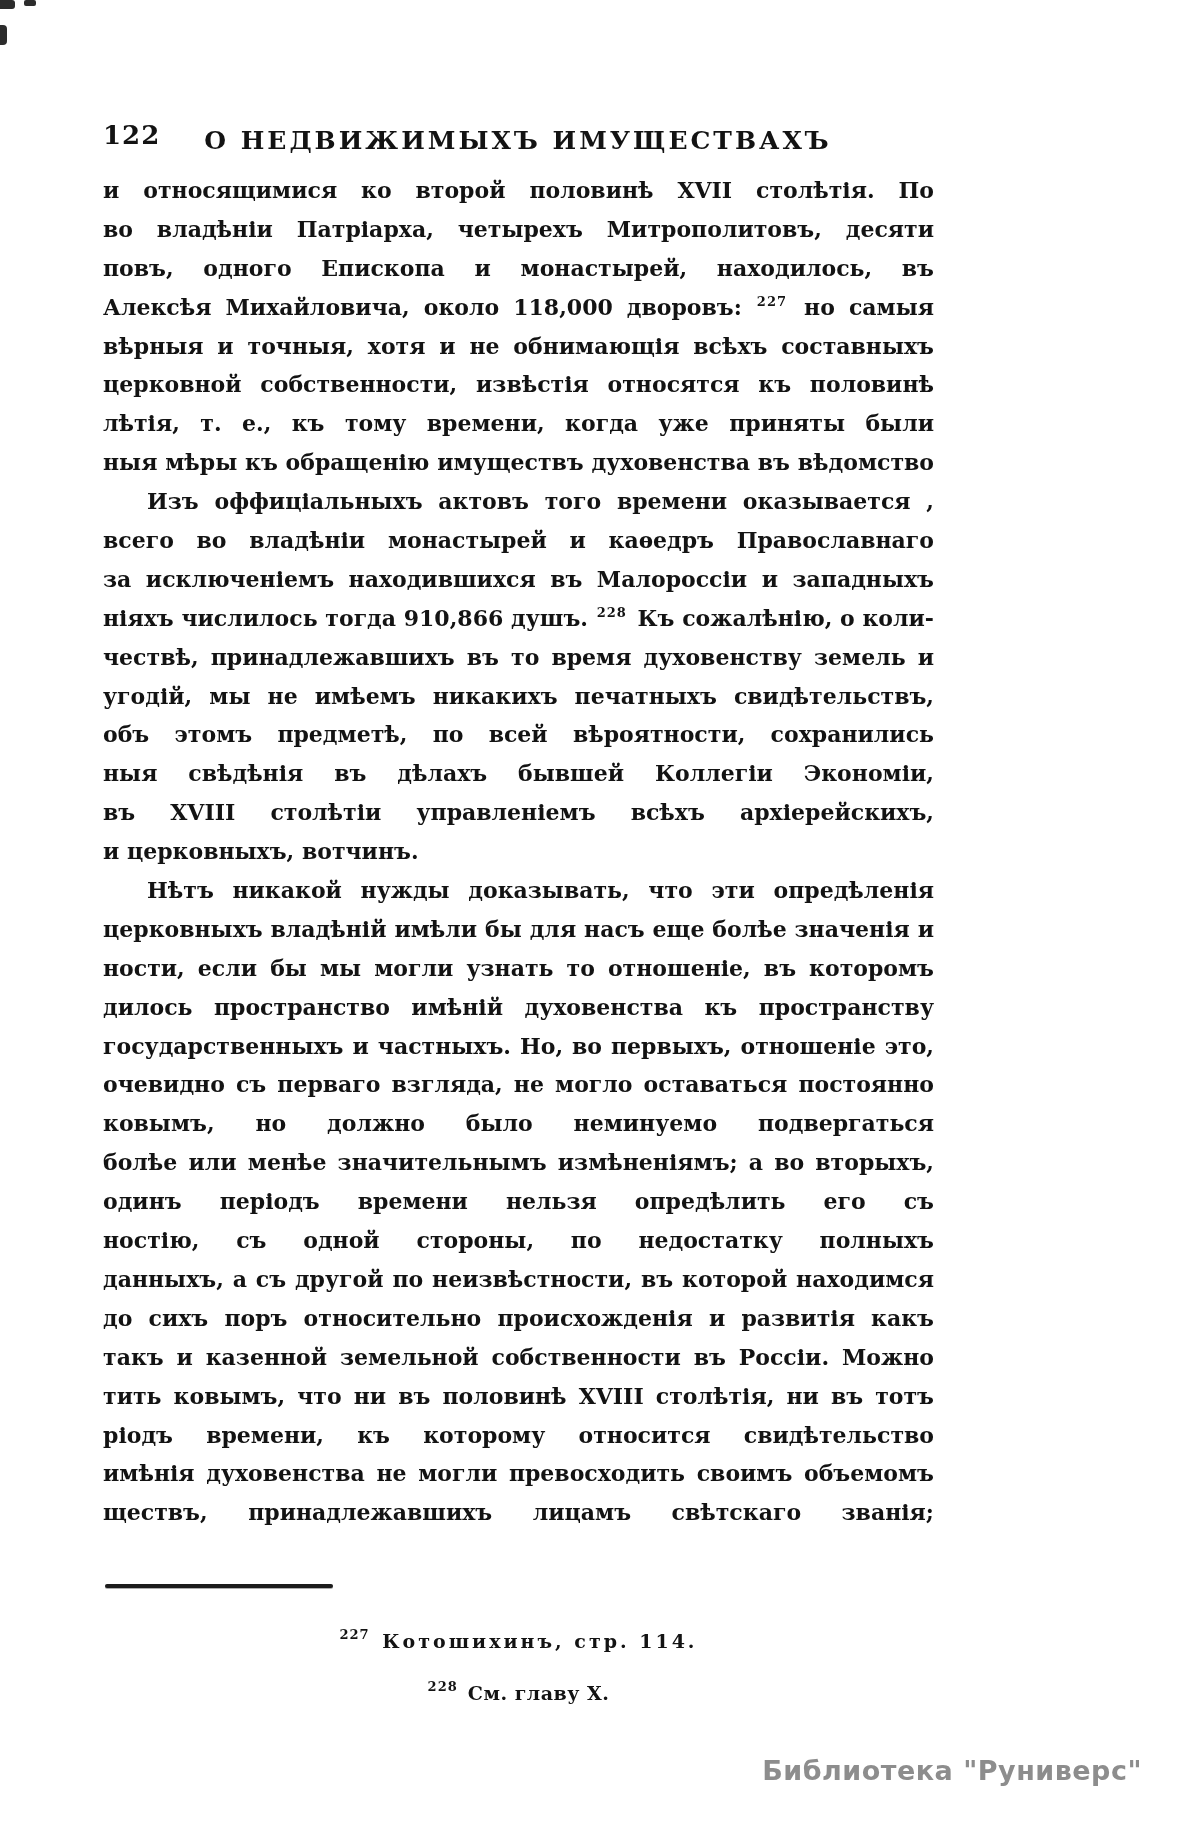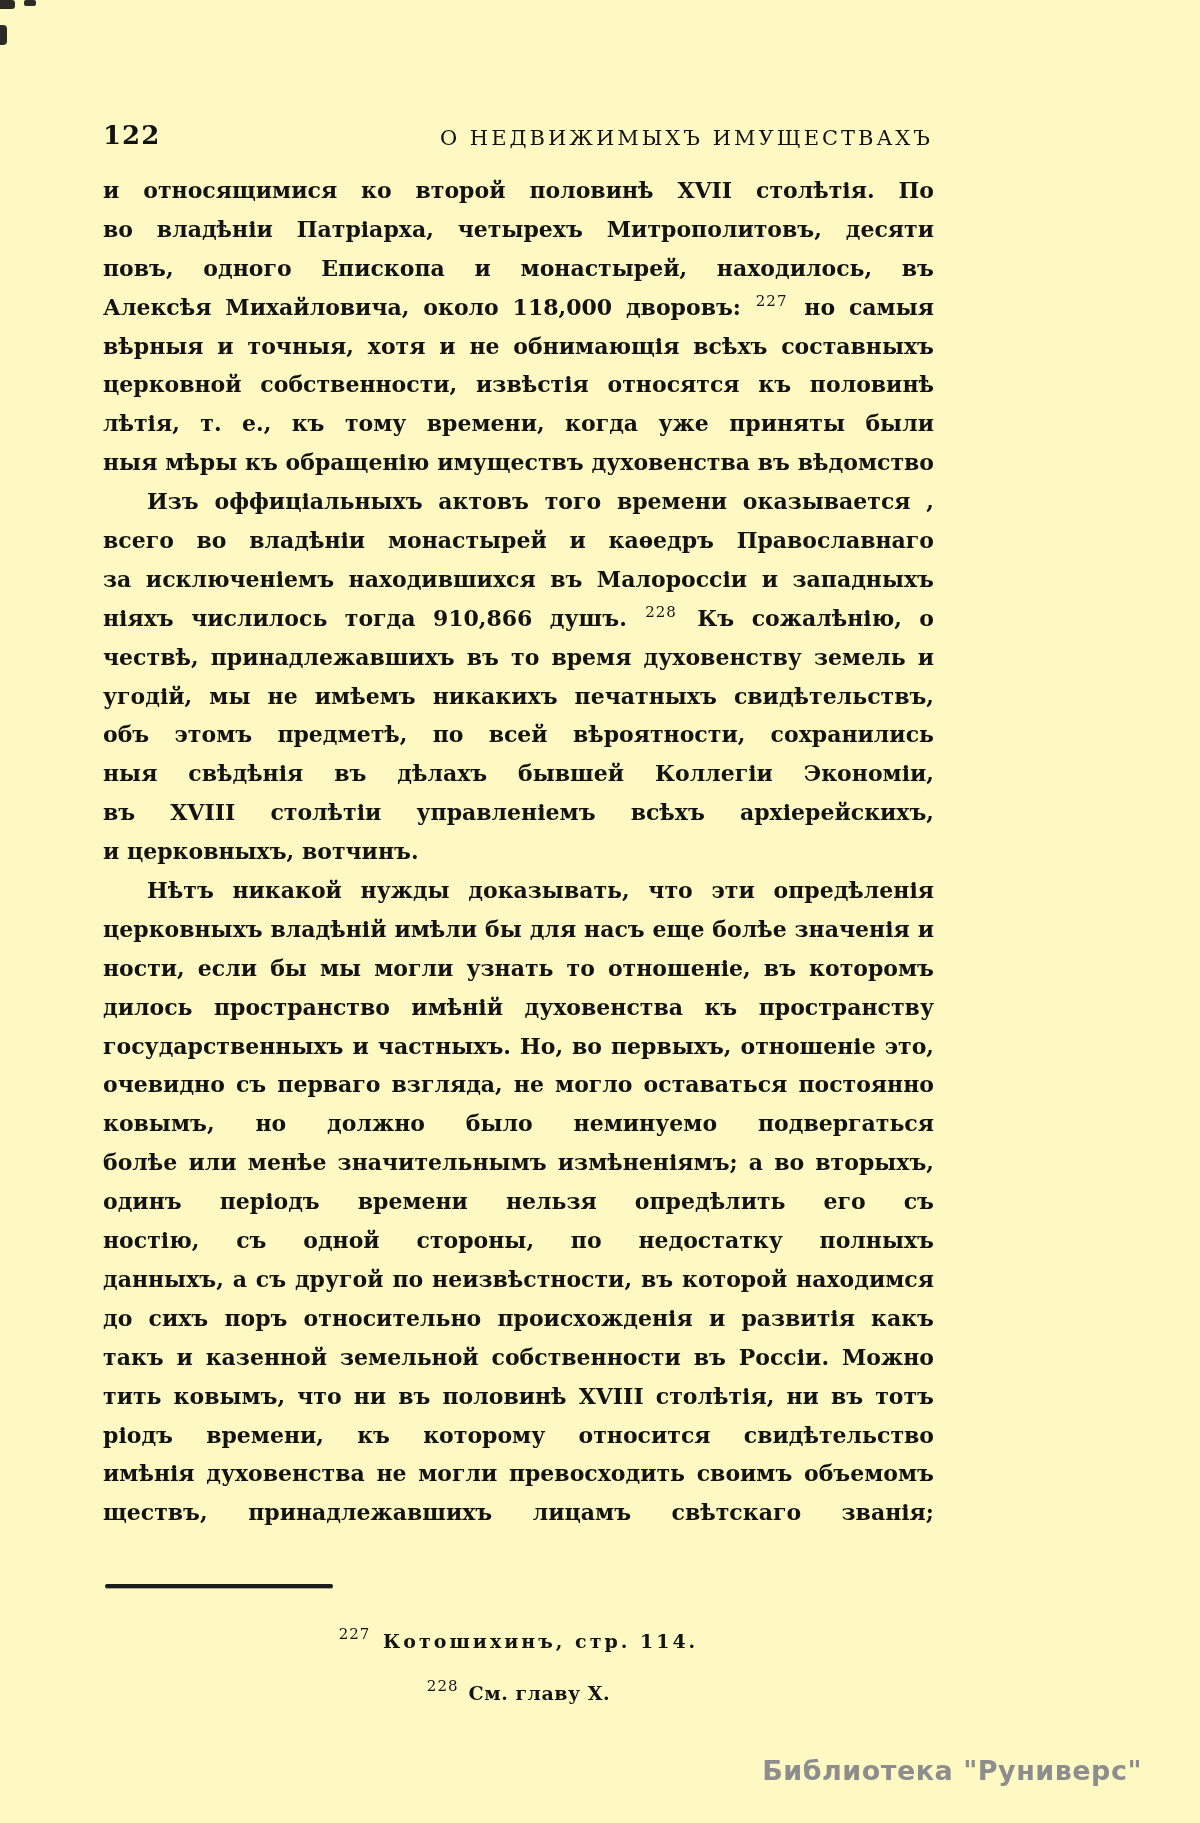--- a/index.html
+++ b/index.html
@@ -1,51 +1,51 @@
 <!DOCTYPE html>
 <html><head>
 <meta charset="utf-8">
 <style>
   html,body{margin:0;padding:0;background:#e9e9e7;}
   .page{
     position:relative;
     width:1200px;height:1823px;
-    background:#fef9c3;
+    background:#ffffff;
     overflow:hidden;
     font-family:"DejaVu Serif","DejaVu Sans",serif;
     color:#131313;
   }
   
   .artifact{position:absolute;background:#151515;opacity:.9;}
   .a1{left:0;top:0;width:15px;height:9px;border-radius:0 3px 3px 0;}
   .a2{left:24px;top:0;width:12px;height:6px;border-radius:2px;}
   .a3{left:0;top:25px;width:7px;height:20px;border-radius:0 4px 4px 0;}
 
   .page-num{
     position:absolute;left:103px;top:120px;
     font-size:26px;font-weight:bold;letter-spacing:1px;
   }
   .running-title{
     position:absolute;left:103px;top:126px;width:830px;
-    text-align:right;font-size:21px;font-weight:normal;letter-spacing:3px;
+    text-align:center;font-size:25px;font-weight:bold;letter-spacing:3px;
     white-space:nowrap;
   }
   .body-text{
     position:absolute;left:103px;top:171px;width:831px;
   }
   .line{
     height:38.9px;line-height:38.9px;overflow:hidden;
     font-size:22px;font-weight:bold;
     text-align:justify;text-align-last:justify;
     white-space:normal;
   }
   .line.indent{text-indent:44px;}
   .line.last{text-align-last:left;}
   sup.fn-ref{
-    font-size:15px;font-weight:normal;line-height:0;
+    font-size:13px;font-weight:bold;line-height:0;
     vertical-align:9px;letter-spacing:1px;padding:0 3px 0 1px;
   }
   .fn-rule{
     position:absolute;left:105px;top:1584px;width:228px;height:4px;
     background:#1c1c1c;border-radius:2px;
     box-shadow:0 1px 0 rgba(20,20,20,.35);
   }
   .footnotes{position:absolute;left:103px;top:1626px;width:830px;}
   .footnote{
     height:52px;line-height:30px;font-size:19px;font-weight:bold;text-align:center;

